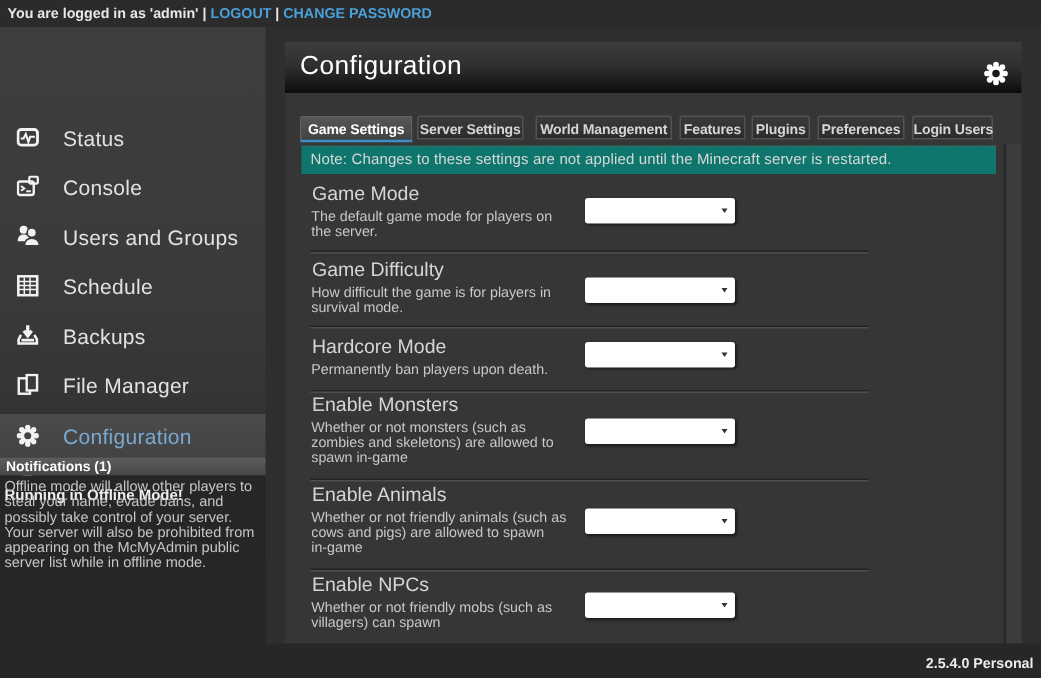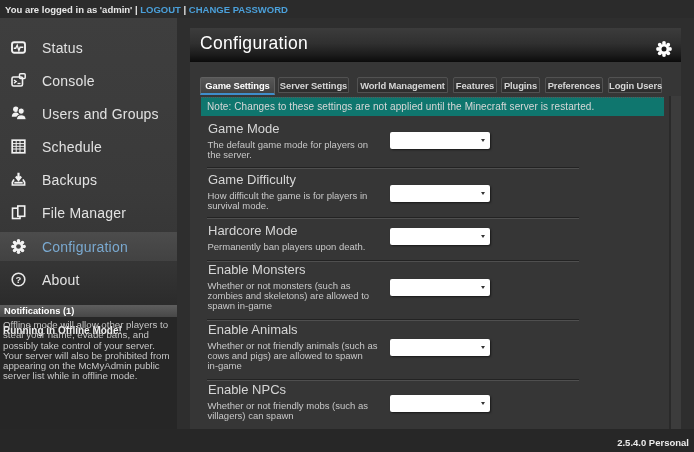--- a/index.html
+++ b/index.html
@@ -8,21 +8,21 @@
 #stage { position:absolute; left:0; top:0; width:694px; height:452px;padding-left:20px; }
 .abs { position:absolute; }
 
 
 #topbar { left:0; top:0; width:694px; height:18px; background:#2b2b2b; font-size:9.5px; font-weight:bold; color:#e8e8e8; }
 #topbar .in { position:absolute; left:5px; top:3.5px; }
 #topbar a { color:#4ba0da; text-decoration:none; }
 
 
 #sidebar { left:0; top:18px; width:177px; height:411px; background:linear-gradient(180deg,#3e3e3e 0%,#3a3a3a 42%,#353535 60%,#2c2c2c 69%,#272727 100%); }
-.mrow { position:absolute; left:0; width:177px; height:29px; color:#e2e2e2; font-size:14px; }
+.mrow { position:absolute; left:0; width:177px; height:29px; color:#e2e2e2; font-size:14px;margin-top:44px; }
 .mrow .lbl { position:absolute; left:42px; top:7px; letter-spacing:0.2px; }
 .mrow svg { position:absolute; left:11px; top:7px; }
 .mrow.sel { background:linear-gradient(180deg,#4c4c4c,#424242); color:#7aa9d0; }
 
 
 #nhead { left:0; top:287px; width:177px; height:12px; background:linear-gradient(180deg,#5e5e5e,#474747); color:#fff; font-size:10px; font-weight:bold; }
 #nhead span { position:absolute; left:4px; top:1px; font-size:9.3px; }
 #nbody { left:0; top:299px; width:177px; height:113px; background:#262626; color:#c6c6c6; font-size:10px; line-height:10.3px; }
 #nbody .tt { position:absolute; left:3px; top:9px; font-weight:bold; color:#efefef; font-size:10px; }
 #nbody .bd { position:absolute; left:3px; top:3px; font-size:9.7px; }

